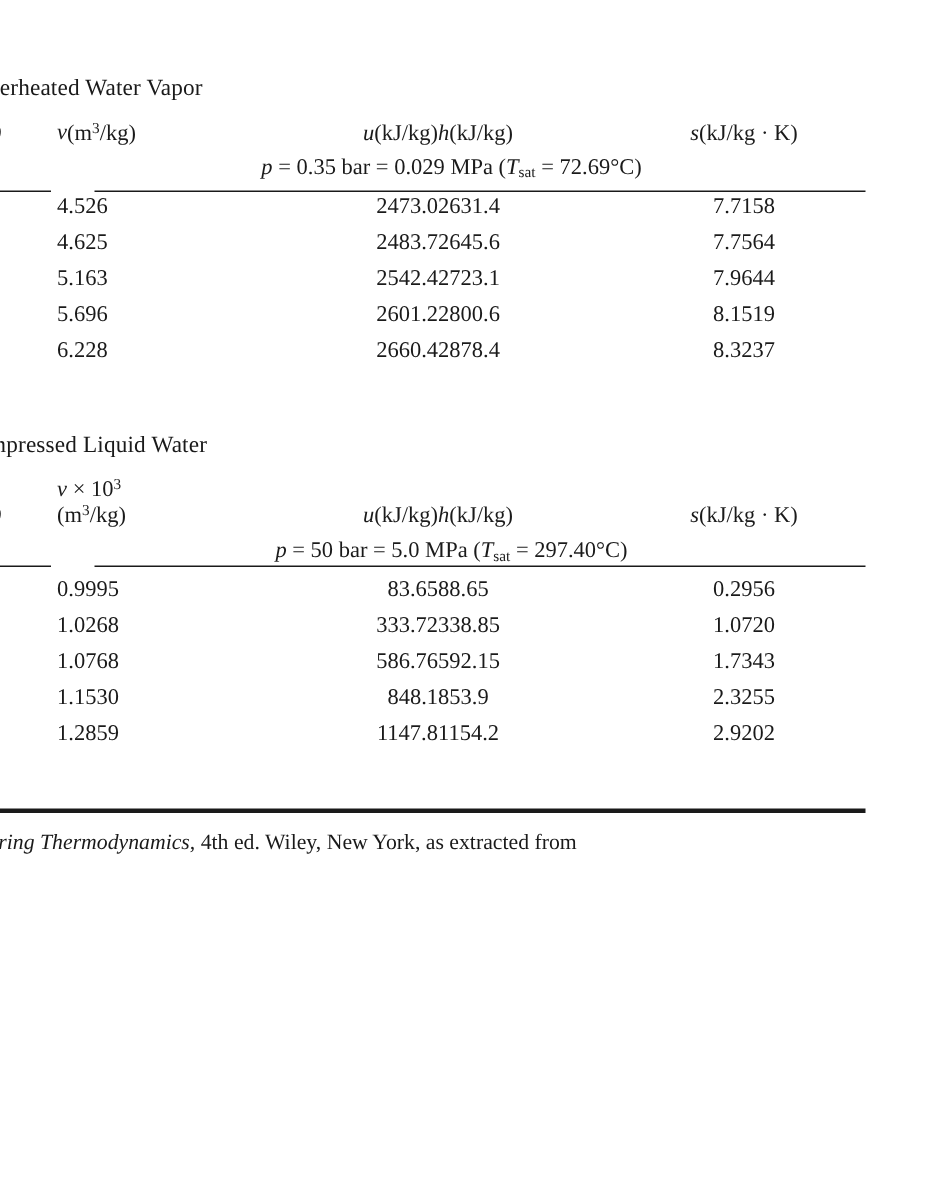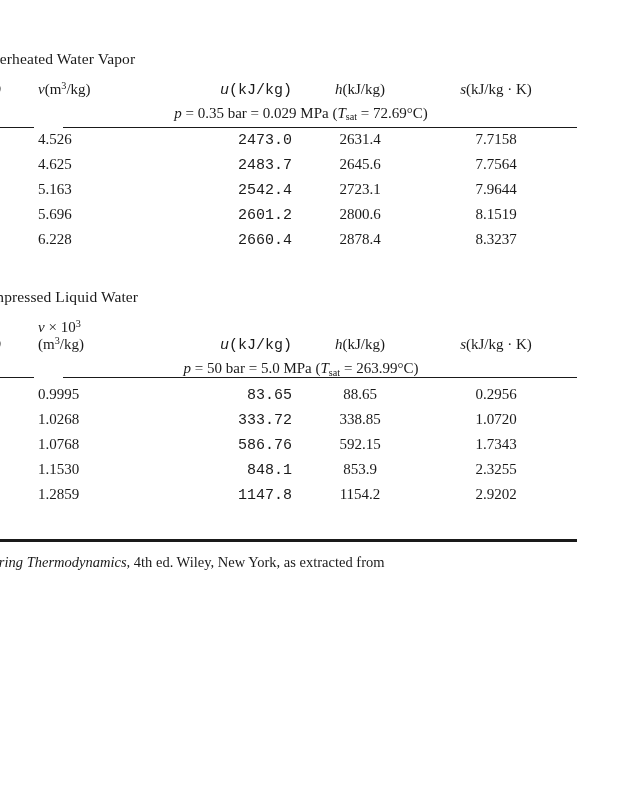--- a/index.html
+++ b/index.html
@@ -29,22 +29,22 @@
   }
   .tbl td, .tbl th {
     padding: 0;
     font-weight: normal;
     vertical-align: baseline;
     white-space: nowrap;
   }
   
   .c-t   { width: 52px;  text-align: left;  padding-right: 4px; }
   .c-v   { width: 118px; text-align: left;  padding-left: 16px; font-family: Liberation Serif, serif; }
-  .c-u   { width: 136px; text-align: right; padding-right: 22px; font-family: Liberation Mono, monospace; }
-  .c-h   { width: 136px; text-align: center; padding-right: 22px; margin-top: 12px; }
+  .c-u   { width: 136px; text-align: right; padding-right: 22px; }
+  .c-h   { width: 136px; text-align: left; padding-right: 22px; margin-top: 12px; }
   .c-s   { width: 136px; text-align: center; padding-right: 6px; }
 
   .sect-title {
     position: absolute;
     font-size: 15.5px;
     letter-spacing: .1px;
   }
 
   .hdr-row td {
     font-style: italic;
@@ -160,21 +160,21 @@
     <tr class="hdr-row">
       <td class="c-t"> K)</td>
       <td class="c-v"><span class="rom">(m<sup>3</sup>/kg)</span></td>
       <td class="c-u"><span class="it">u</span><span class="rom">(kJ/kg)</span></td>
       <td class="c-h"><span class="it">h</span><span class="rom">(kJ/kg)</span></td>
       <td class="c-s"><span class="it">s</span><span class="rom">(kJ/kg · K)</span></td>
     </tr>
     <tr class="press-row">
       <td></td>
       <td colspan="4">
-        <span class="it">p</span><span> = 50 bar = 5.0 MPa (</span><span class="it">T</span><sub>sat</sub><span> = 263.99°C)</span>
+        <span class="it">p</span><span> = 50 bar = 5.0 MPa (</span><span class="it">T</span><sub>sat</sub><span> = 297.40°C)</span>
       </td>
     </tr>
     <tr class="data-row">
       <td class="c-t">1</td>
       <td class="c-v">0.9995</td>
       <td class="c-u">83.65</td>
       <td class="c-h">88.65</td>
       <td class="c-s">0.2956</td>
     </tr>
     <tr class="data-row">

